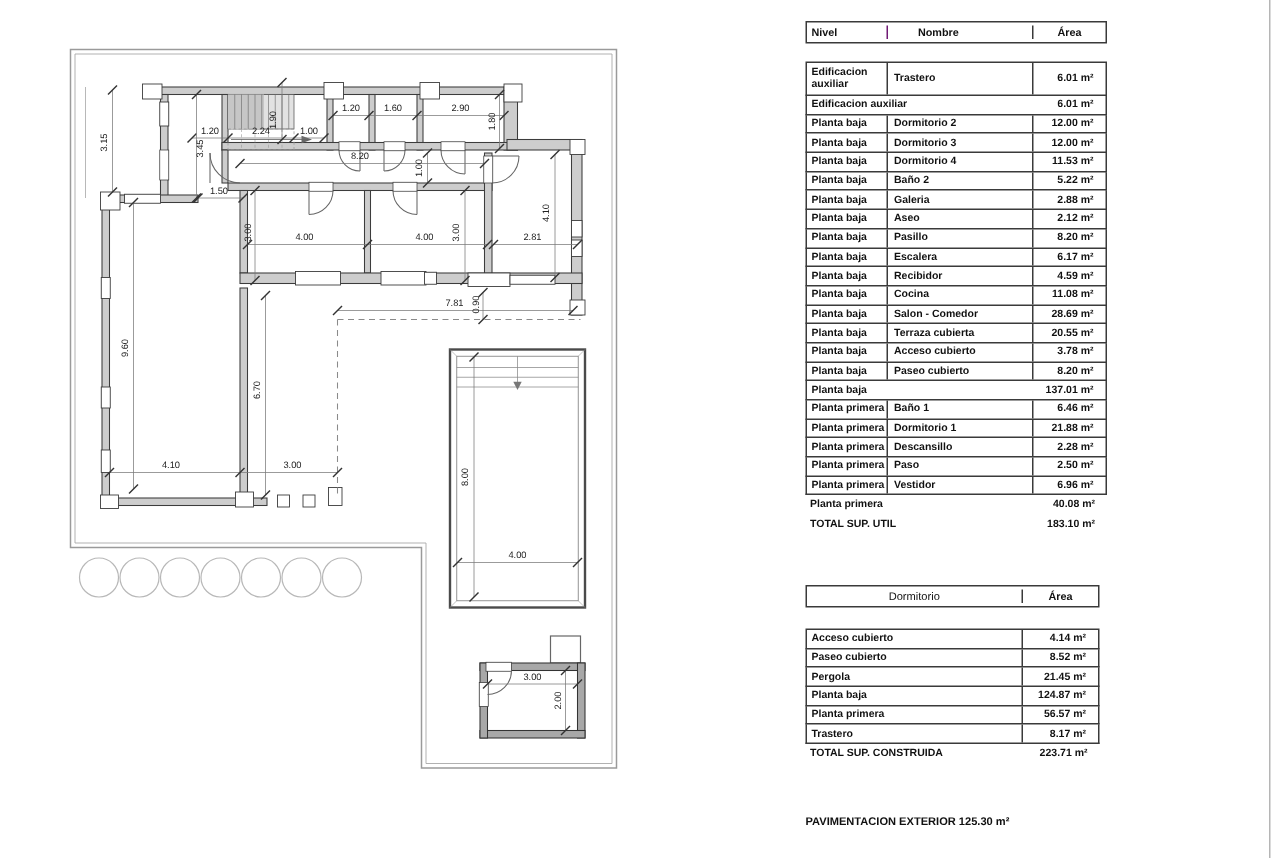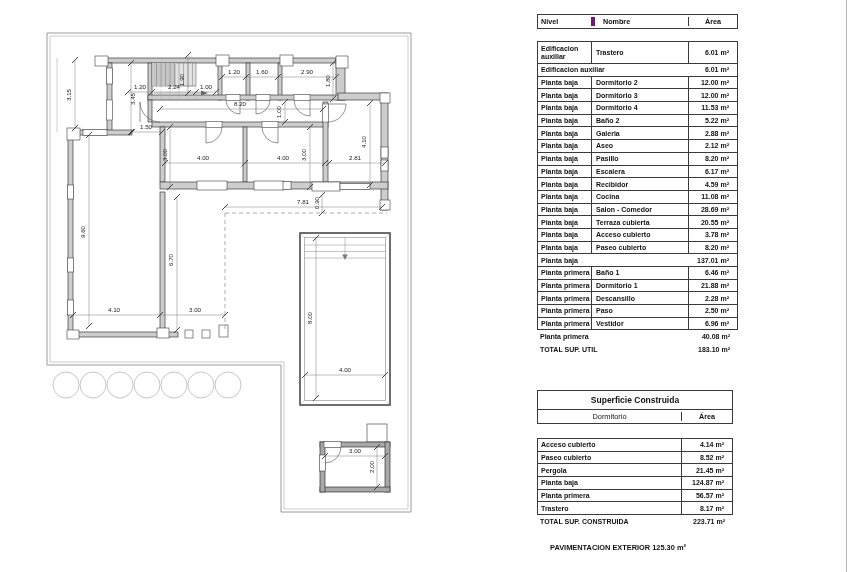--- a/index.html
+++ b/index.html
@@ -25,40 +25,40 @@
   .page-edge{position:absolute;left:846px;top:0;width:1px;height:572px;background:#b5b5b5;}
   
   .tbl{position:absolute;}
   .t1{left:537px;top:14px;width:201px;}
   .t2{left:537px;top:390px;width:196px;}
   .head{border:1px solid #3a3a3a;}
   .title{height:18px;line-height:18px;text-align:center;font-weight:bold;font-size:8.5px;border-bottom:1px solid #3a3a3a;}
   .hrow{display:flex;height:13px;font-size:7.2px;font-weight:bold;align-items:center;}
   .hrow span{display:flex;align-items:center;box-sizing:border-box;}
   .t1 .hc0{width:53px;padding-left:3px;}
-  .t1 .hc1{width:97px;padding-left:8px;border-left:4px solid #701a75;}
+  .t1 .hc1{width:97px;padding-left:20px;border-left:1px solid #701a75;}
   .t1 .hc2{flex:1;border-left:1px solid #3a3a3a;justify-content:center;}
   .t2 .hc0{flex:1;justify-content:center;font-weight:400;font-size:7.4px;}
   .t2 .hc1{width:51px;border-left:1px solid #3a3a3a;justify-content:center;}
   .gap1{height:12px;}
   .gap2{height:14px;}
   .rows{border-top:1px solid #3a3a3a;}
   .trow{display:flex;align-items:stretch;border:1px solid #3a3a3a;border-top:none;height:12.7px;font-size:7px;font-weight:bold;box-sizing:border-box;}
   .trow span{display:flex;align-items:center;box-sizing:border-box;overflow:hidden;}
   .trow.tall{height:22px;}
   .trow.tall .cc0{line-height:1.1;}
   .t1 .cc0{width:53px;padding-left:3px;}
   .t1 .cc1{width:97px;padding-left:4px;border-left:1px solid #3a3a3a;}
   .t1 .cc2{flex:1;border-left:1px solid #3a3a3a;justify-content:flex-end;padding-right:8px;}
   .t2 .cc0{flex:1;padding-left:3px;}
   .t2 .cc1{width:51px;border-left:1px solid #3a3a3a;justify-content:flex-end;padding-right:8px;}
   .trow .lab{flex:1;padding-left:3px;}
   .trow .val{justify-content:flex-end;padding-right:8px;}
   .trow.plain, .trow.total{border:none;}
-  .footer-note{position:absolute;left:550px;top:543px;font-size:7.4px;font-weight:bold;}
+  .footer-note{position:absolute;left:537px;top:543px;font-size:7.4px;font-weight:bold;}
 </style>
 </head>
 <body>
 
 <svg id="plan" width="530" height="572" viewBox="0 0 530 572" xmlns="http://www.w3.org/2000/svg">
 
   <g>
     <path class="bnd" d="M47,33 H411 V512 H281 V365 H47 Z"></path>
     <path class="bnd2" d="M50,36 H408 V509 H284 V362 H50 Z"></path>
   </g>
@@ -445,21 +445,20 @@
       </div>
       <div class="trow total">
         <span class="lab">TOTAL SUP. UTIL</span>
         <span class="val">183.10 m²</span>
       </div>
     </div>
 </div>
 
 <div class="tbl t2">
   <div class="head">
-    <div class="title">Superficie Construida</div>
     <div class="hrow">
       <span class="hc0">Dormitorio</span>
       <span class="hc1">Área</span>
     </div>
   </div>
   <div class="gap2"></div>
   <div class="rows">
       <div class="trow item">
         <span class="cc0">Acceso cubierto</span>
         <span class="cc1">4.14 m²</span>

